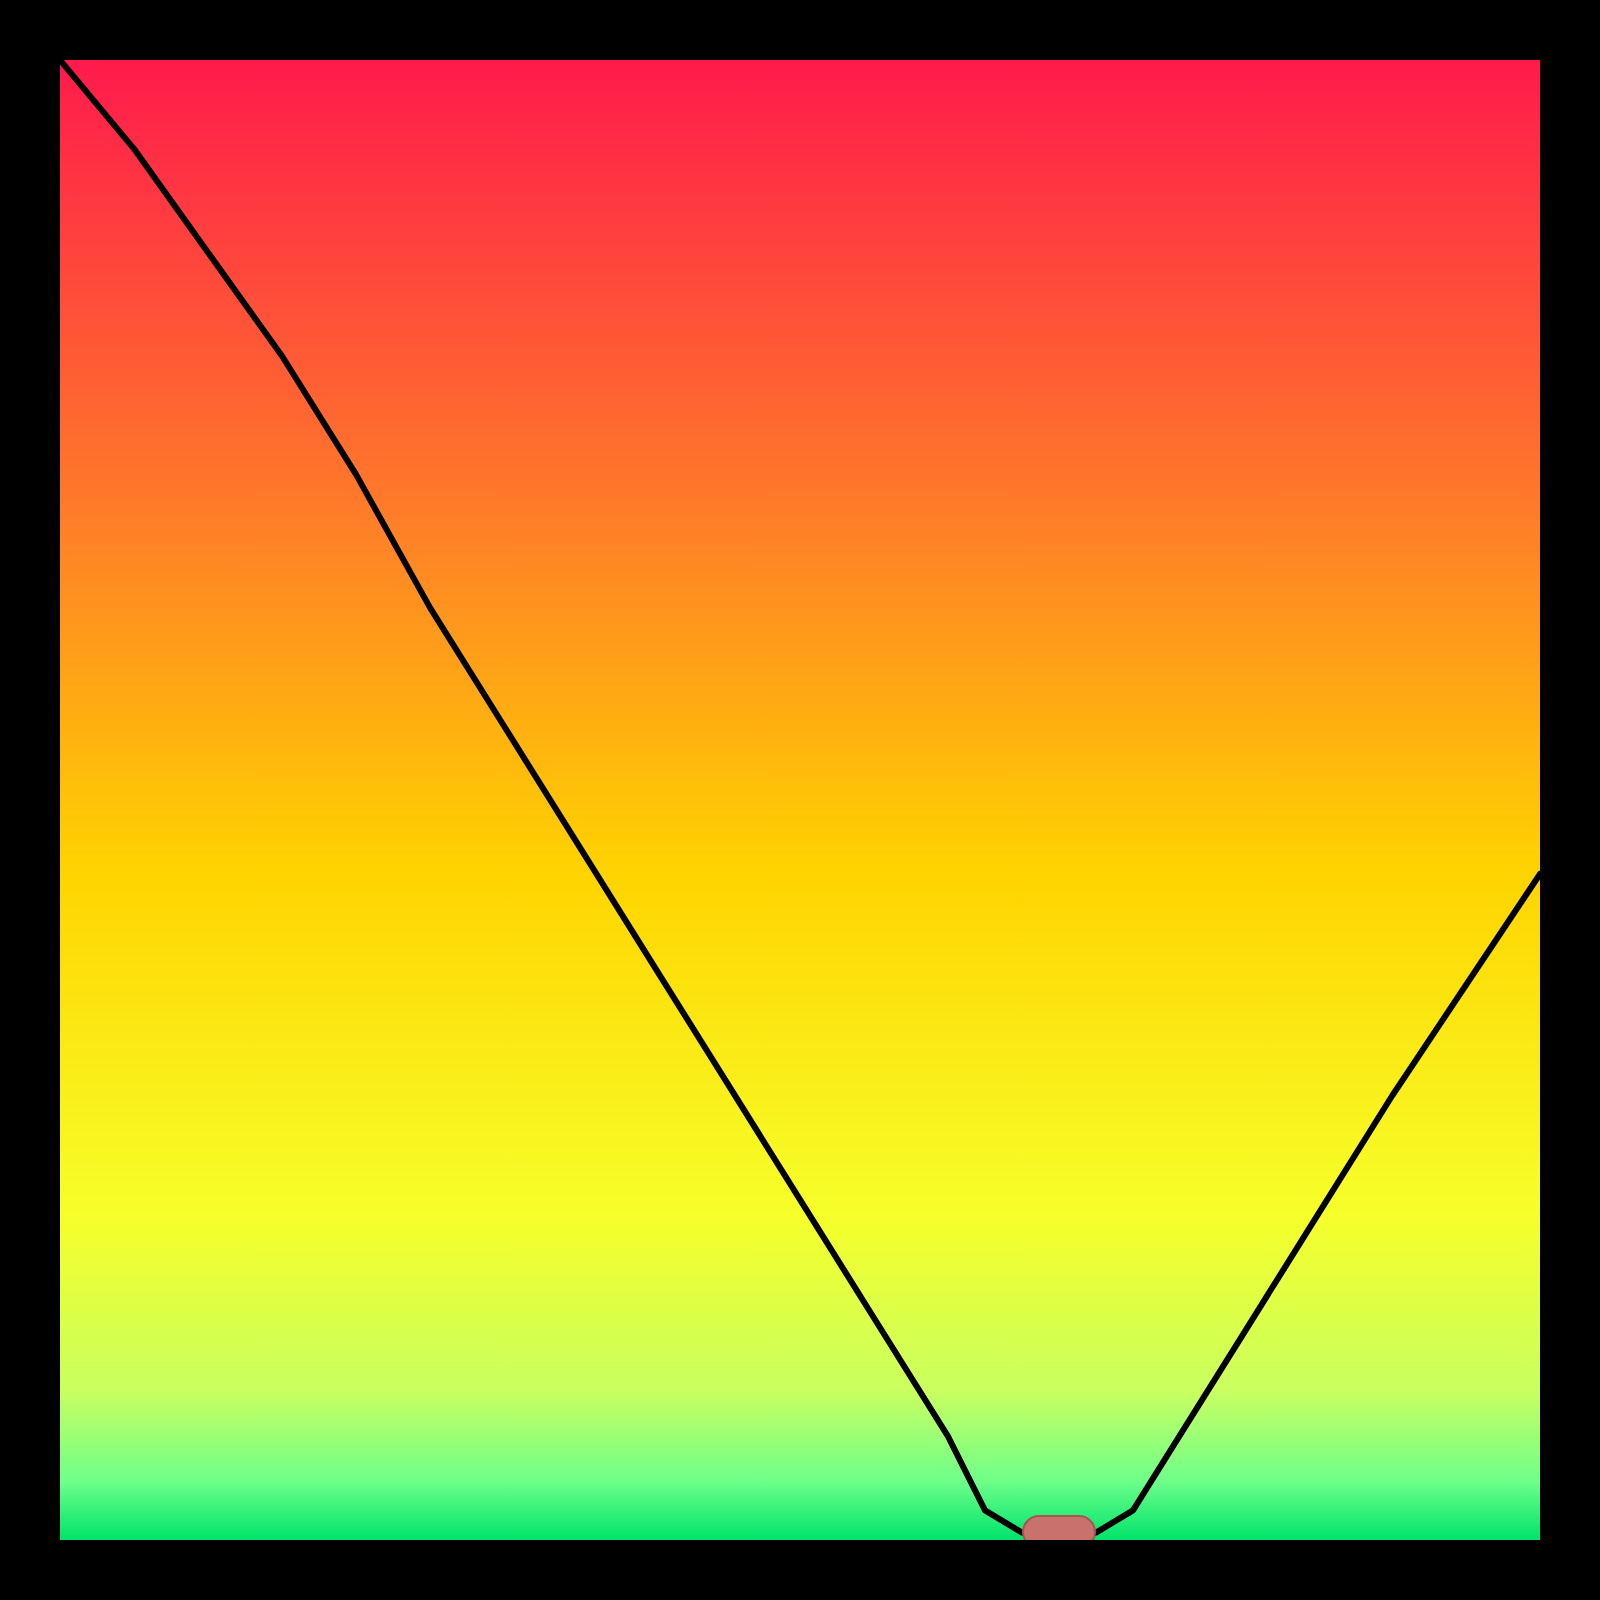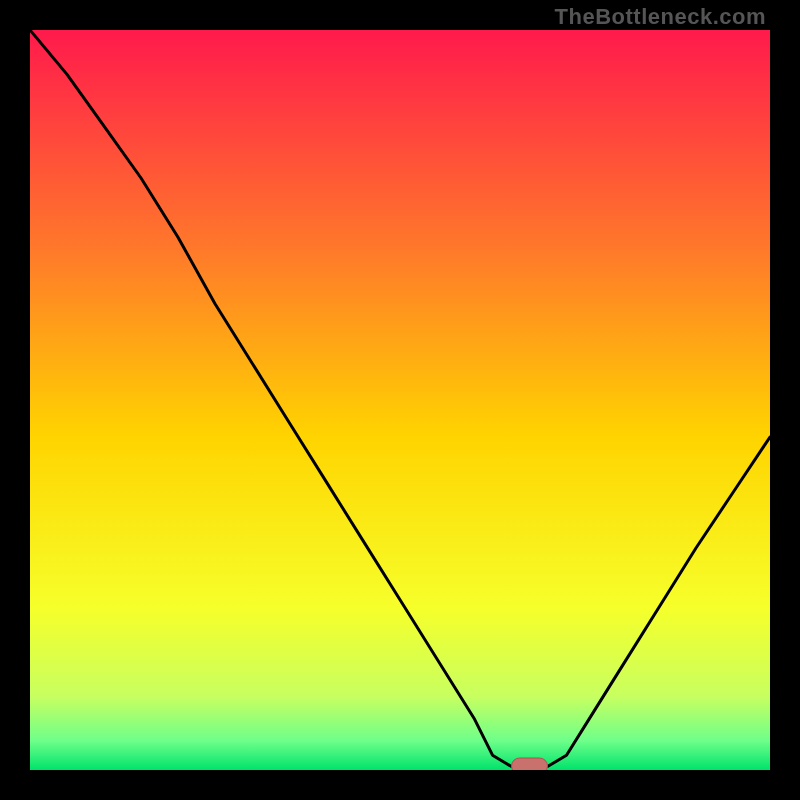--- a/index.html
+++ b/index.html
@@ -35,21 +35,20 @@
     user-select: none;
   }
   svg {
     display: block;
   }
 </style>
 </head>
 <body>
 
 <div class="frame">
-  <div class="watermark">TheBottleneck.com</div>
 
   <div class="inner">
     <svg id="plot" width="740" height="740" viewBox="0 0 740 740">
       <defs>
         <linearGradient id="bg" x1="0" y1="0" x2="0" y2="1">
           <stop id="g0" offset="0%" stop-color="#ff1a4c"></stop>
           <stop id="g1" offset="30%" stop-color="#ff7a2a"></stop>
           <stop id="g2" offset="55%" stop-color="#ffd400"></stop>
           <stop id="g3" offset="78%" stop-color="#f6ff2a"></stop>
           <stop id="g4" offset="90%" stop-color="#c8ff60"></stop>

